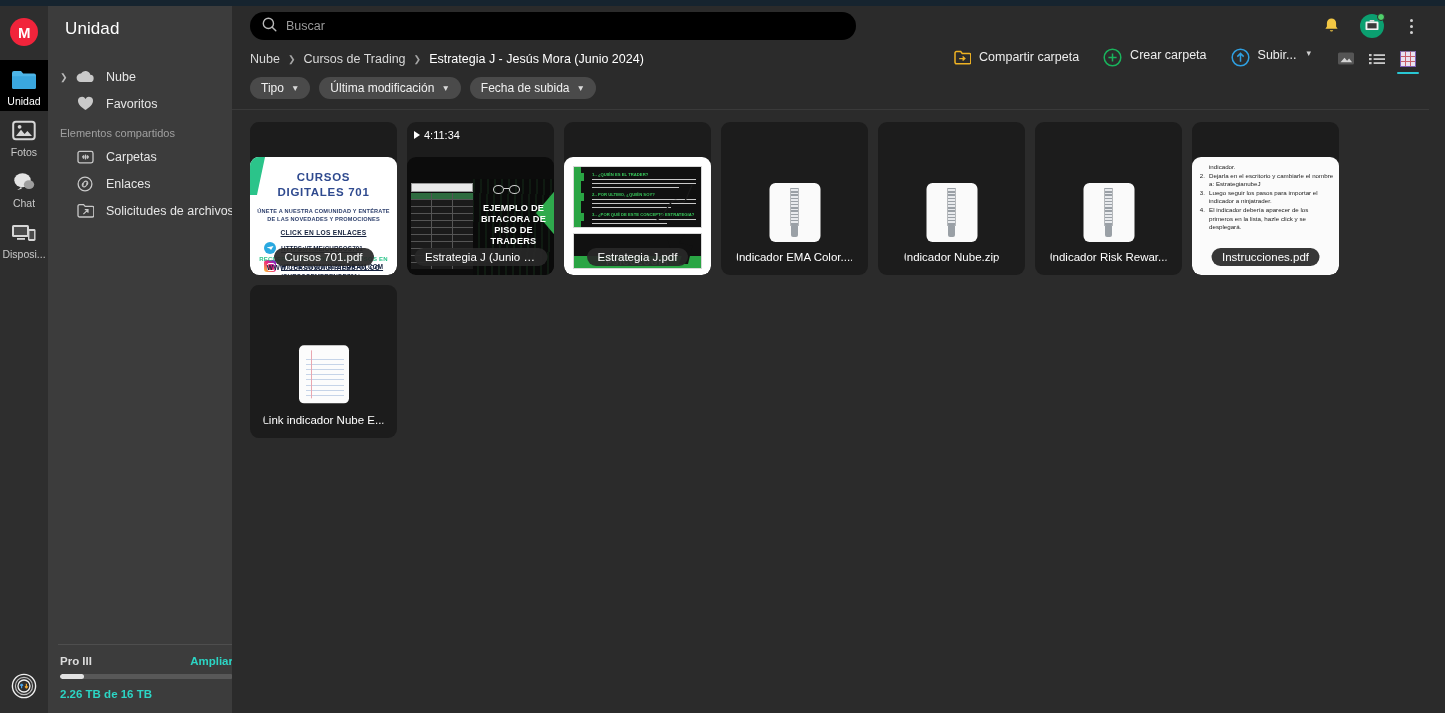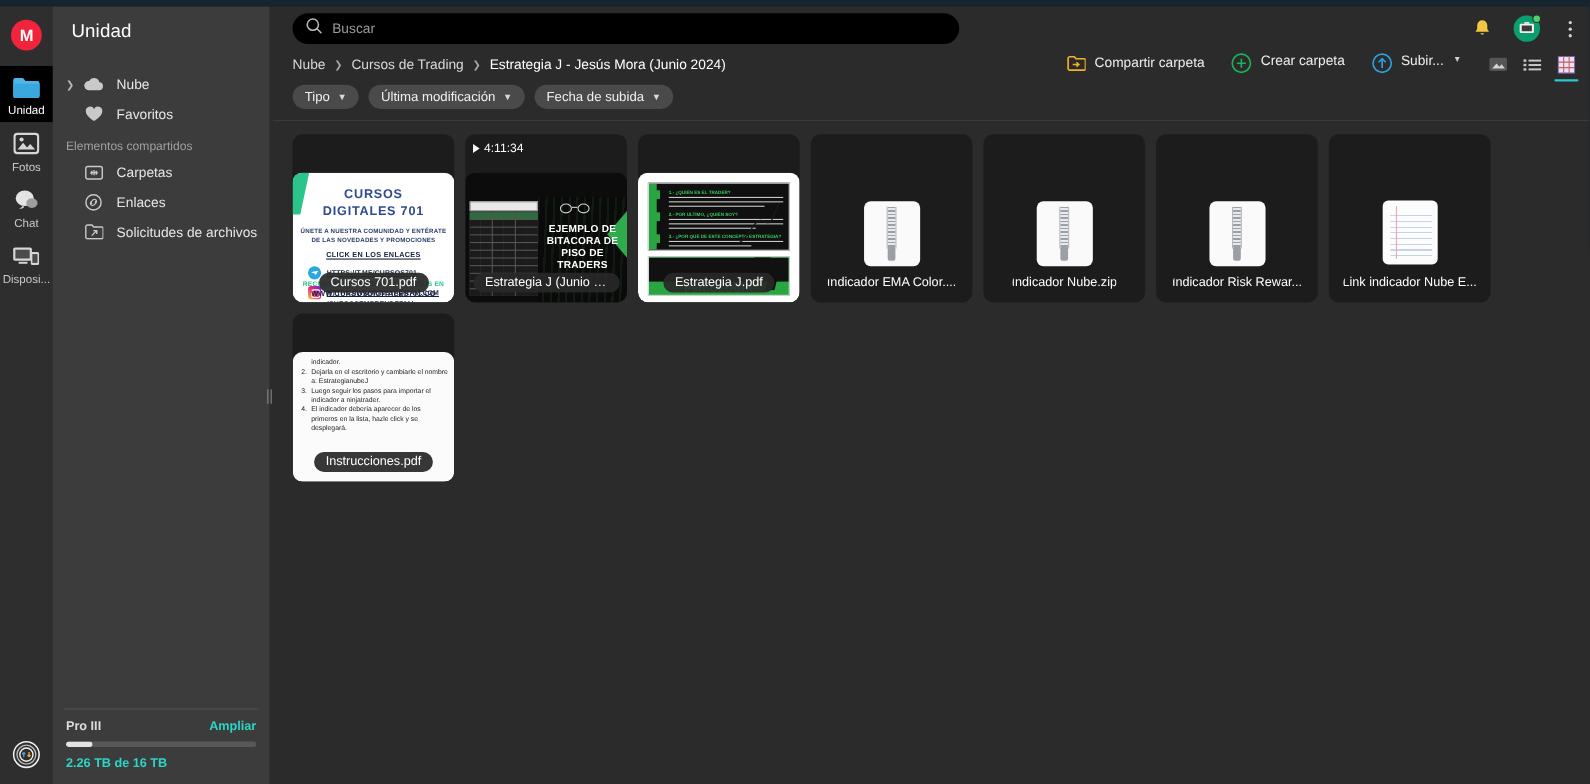--- a/index.html
+++ b/index.html
@@ -90,21 +90,21 @@
   
   .resize-handle {
     position: absolute; left: 241px; top: 348px;
     width: 7px; height: 24px; cursor: col-resize;
     display: flex; align-items: center; justify-content: center; gap: 2px;
   }
   .resize-handle i { display: block; width: 1px; height: 13px; background: #8a8a8a; }
 
   
   .main {
-    position: absolute; left: 248px; top: 6px;
+    position: absolute; left: 232px; top: 6px;
     width: 1197px; height: 707px;
     background: #2b2b2b;
   }
   .topbar { position: relative; height: 40px; }
   .searchbox {
     position: absolute; left: 18px; top: 6px;
     width: 606px; height: 28px;
     background: #000000; border-radius: 15px;
     display: flex; align-items: center; padding-left: 12px; gap: 9px;
   }
@@ -804,44 +804,44 @@
           <div class="zip-ico">
             <div class="zip-strip"></div>
               <div class="zip-pull"></div>
           </div>
         </div>
         <div class="card-label plain">Indicador Risk Rewar...</div>
       </div>
 
       <div class="card">
         <div class="thumb">
-          <div class="doc-ico">
-            <div class="doc-lines"></div>
-              <div class="doc-margin"></div>
-          </div>
-        </div>
-        <div class="card-label plain">Link indicador Nube E...</div>
-      </div>
-
-      <div class="card">
-        <div class="thumb">
           <div class="inst">
             <div class="first">indicador.</div>
             <div class="line">
                 <span class="num">2.</span>
                 <span>Dejarla en el escritorio y cambiarle el nombre a: EstrategianubeJ</span>
               </div>
             <div class="line">
                 <span class="num">3.</span>
                 <span>Luego seguir los pasos para importar el indicador a ninjatrader.</span>
               </div>
             <div class="line">
                 <span class="num">4.</span>
                 <span>El indicador debería aparecer de los primeros en la lista, hazle click y se desplegará.</span>
               </div>
           </div>
         </div>
         <div class="card-label">Instrucciones.pdf</div>
       </div>
 
+      <div class="card">
+        <div class="thumb">
+          <div class="doc-ico">
+            <div class="doc-lines"></div>
+              <div class="doc-margin"></div>
+          </div>
+        </div>
+        <div class="card-label plain">Link indicador Nube E...</div>
+      </div>
+
     </div>
   </div>
 </div>
 
 </body></html>

